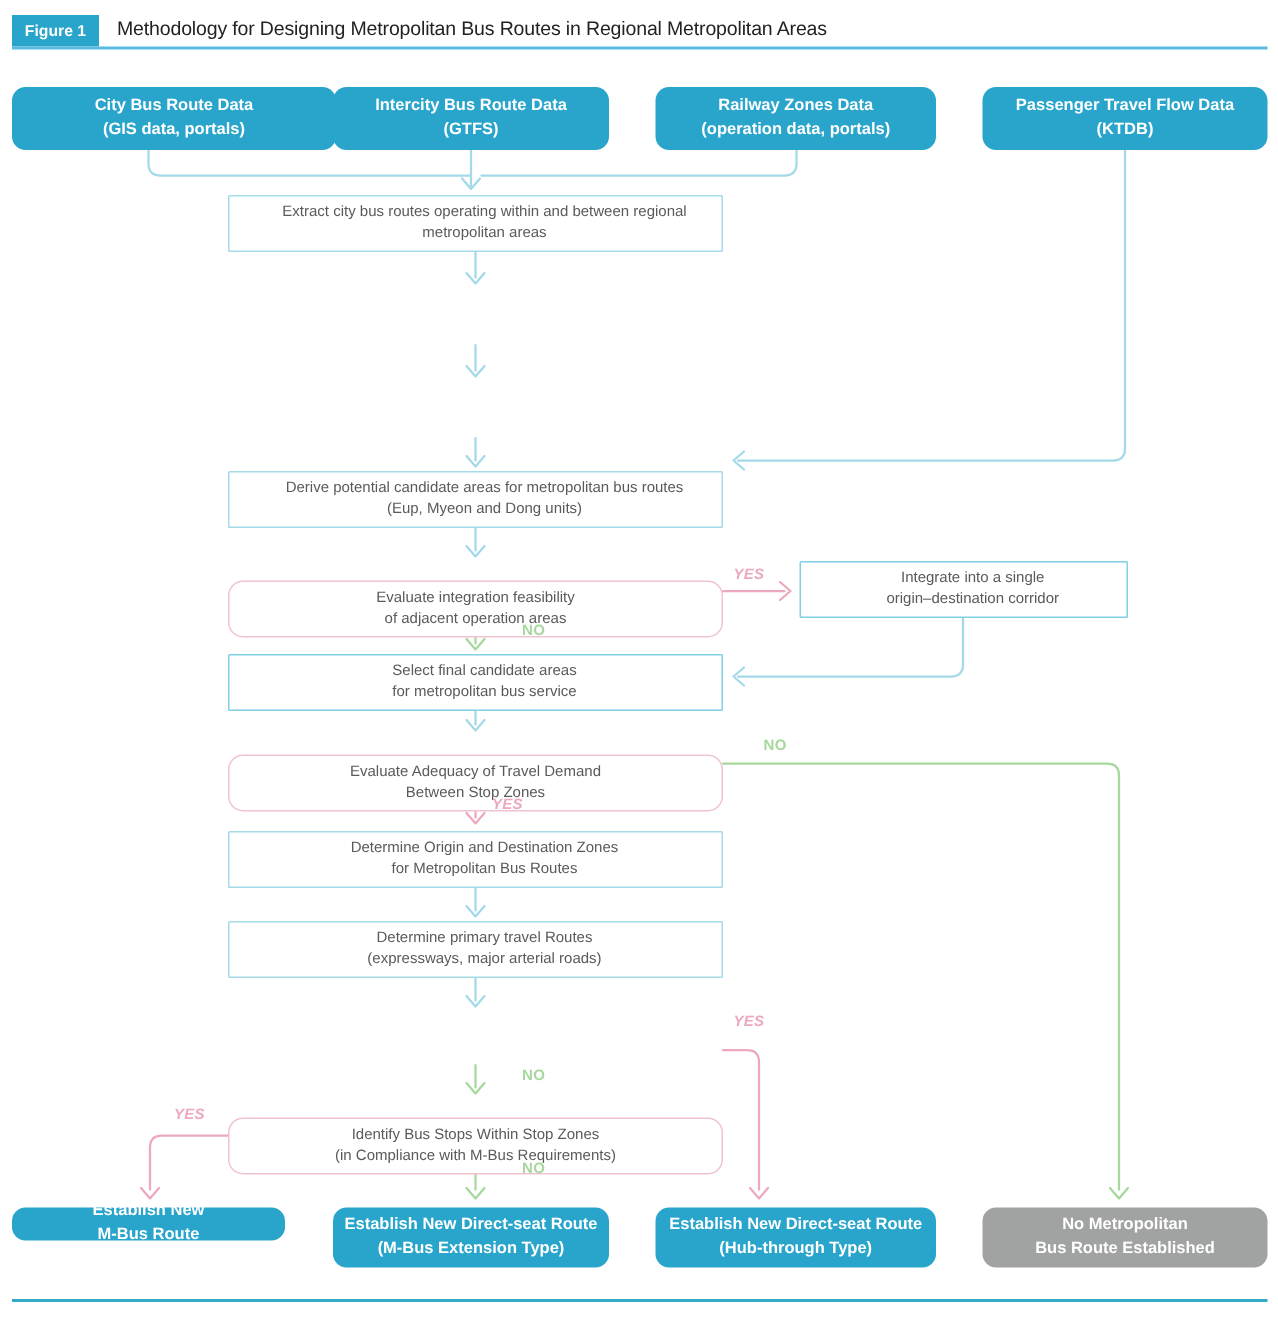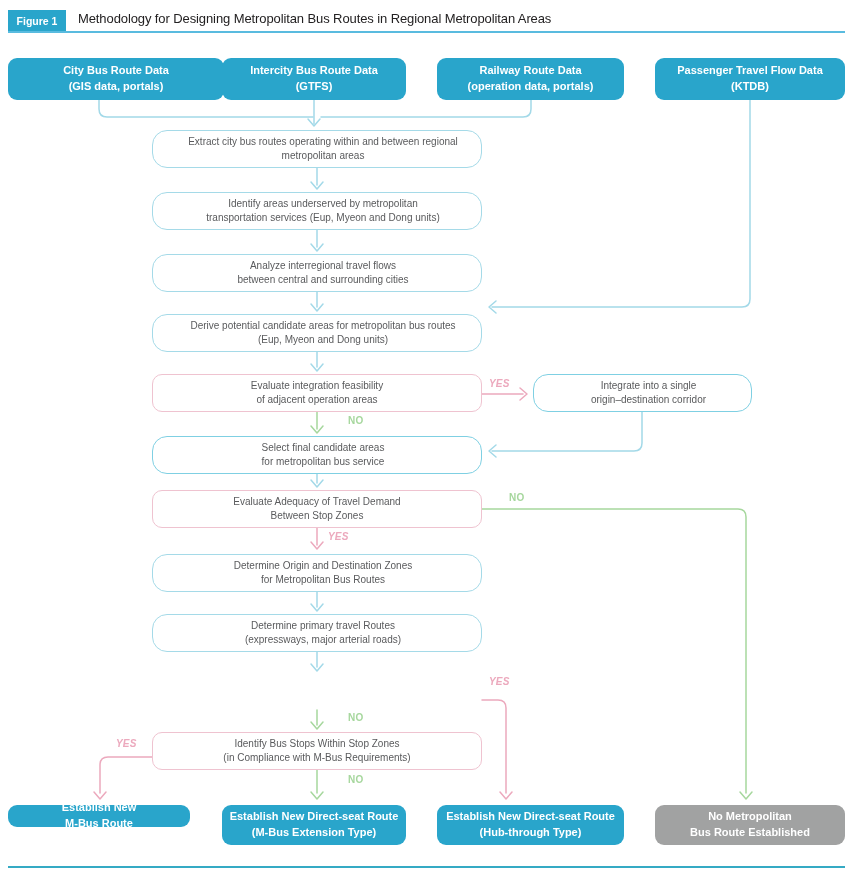--- a/index.html
+++ b/index.html
@@ -14,25 +14,25 @@
   .fig-title { position:absolute; left:78px; top:11px; font-size:13px; font-weight:normal; color:#232122; letter-spacing:-0.1px; }
   .header-rule { position:absolute; left:8px; right:7px; top:31px; height:2px; background:var(--rule-blue,#59bbdf); }
   .footer-rule { position:absolute; left:8px; right:7px; top:866px; height:2px; background:var(--rule-teal,#35aac4); }
 
   
   .node { position:absolute; display:flex; align-items:center; justify-content:center;
     text-align:center; white-space:pre-line; line-height:1.45; z-index:2; }
   .src, .outcome { background:var(--primary-blue,#29a5cb); color:#fff; font-size:11px; font-weight:bold;
     border-radius:9px; }
   .outcome-gray { background:var(--gray,#a1a2a2); }
-  .flow { background:#fff; border:1.6px solid var(--cyan-border,#a5dae8); border-radius:15px;
+  .flow { background:#fff; border:1.6px solid var(--cyan-border,#a5dae8); border-radius:1px;
     color:#595a5c; font-size:10px;padding-left:12px; }
   .flow-strong { border-color:var(--cyan-strong,#7fd0e3); }
   .decision { background:#fff; border:1.6px solid var(--pink,#efc3d0); border-radius:10px;
-    color:#595a5c; font-size:10px; }
+    color:#595a5c; font-size:10px;margin-top:13px; }
 
   
   .lbl { position:absolute; font-size:10px; font-weight:bold; z-index:3; letter-spacing:0.2px; }
   .lbl.pink { color:var(--pink-strong,#eca9bd);font-style:italic; }
   .lbl.green { color:var(--green,#a6d79d);padding-left:20px; }
 
   
   svg.connectors { position:absolute; left:0; top:0; z-index:1; }
   .ln { fill:none; stroke-width:1.5px; stroke-linecap:round; stroke-linejoin:round; }
   .ln-cyan { stroke:var(--cyan-line,#a3d9e8); }
@@ -89,31 +89,27 @@
     <path class="ln ln-green" d="M317 710 V725"></path>
     <path class="ln ln-green" d="M311 722 L317 729 L323 722"></path>
     <path class="ln ln-green" d="M317 770 V793"></path>
     <path class="ln ln-green" d="M311 792 L317 799 L323 792"></path>
   </svg>
 
   <div class="node src" style="left:8px;top:58px;width:216px;height:42px">City Bus Route Data
 (GIS data, portals)</div>
   <div class="node src" style="left:222px;top:58px;width:184px;height:42px">Intercity Bus Route Data
 (GTFS)</div>
-  <div class="node src" style="left:437px;top:58px;width:187px;height:42px">Railway Route Data
+  <div class="node src" style="left:437px;top:58px;width:187px;height:42px">Railway Zones Data
 (operation data, portals)</div>
   <div class="node src" style="left:655px;top:58px;width:190px;height:42px">Passenger Travel Flow Data
 (KTDB)</div>
 
   <div class="node flow" style="left:152px;top:130px;width:330px;height:38px">Extract city bus routes operating within and between regional
 metropolitan areas</div>
-  <div class="node flow" style="left:152px;top:192px;width:330px;height:38px">Identify areas underserved by metropolitan
-transportation services (Eup, Myeon and Dong units)</div>
-  <div class="node flow" style="left:152px;top:254px;width:330px;height:38px">Analyze interregional travel flows
-between central and surrounding cities</div>
   <div class="node flow" style="left:152px;top:314px;width:330px;height:38px">Derive potential candidate areas for metropolitan bus routes
 (Eup, Myeon and Dong units)</div>
 
   <div class="node decision" style="left:152px;top:374px;width:330px;height:38px">Evaluate integration feasibility
 of adjacent operation areas</div>
   <div class="node flow flow-strong" style="left:533px;top:374px;width:219px;height:38px">Integrate into a single
 origin–destination corridor</div>
 
   <div class="node flow flow-strong" style="left:152px;top:436px;width:330px;height:38px">Select final candidate areas
 for metropolitan bus service</div>

